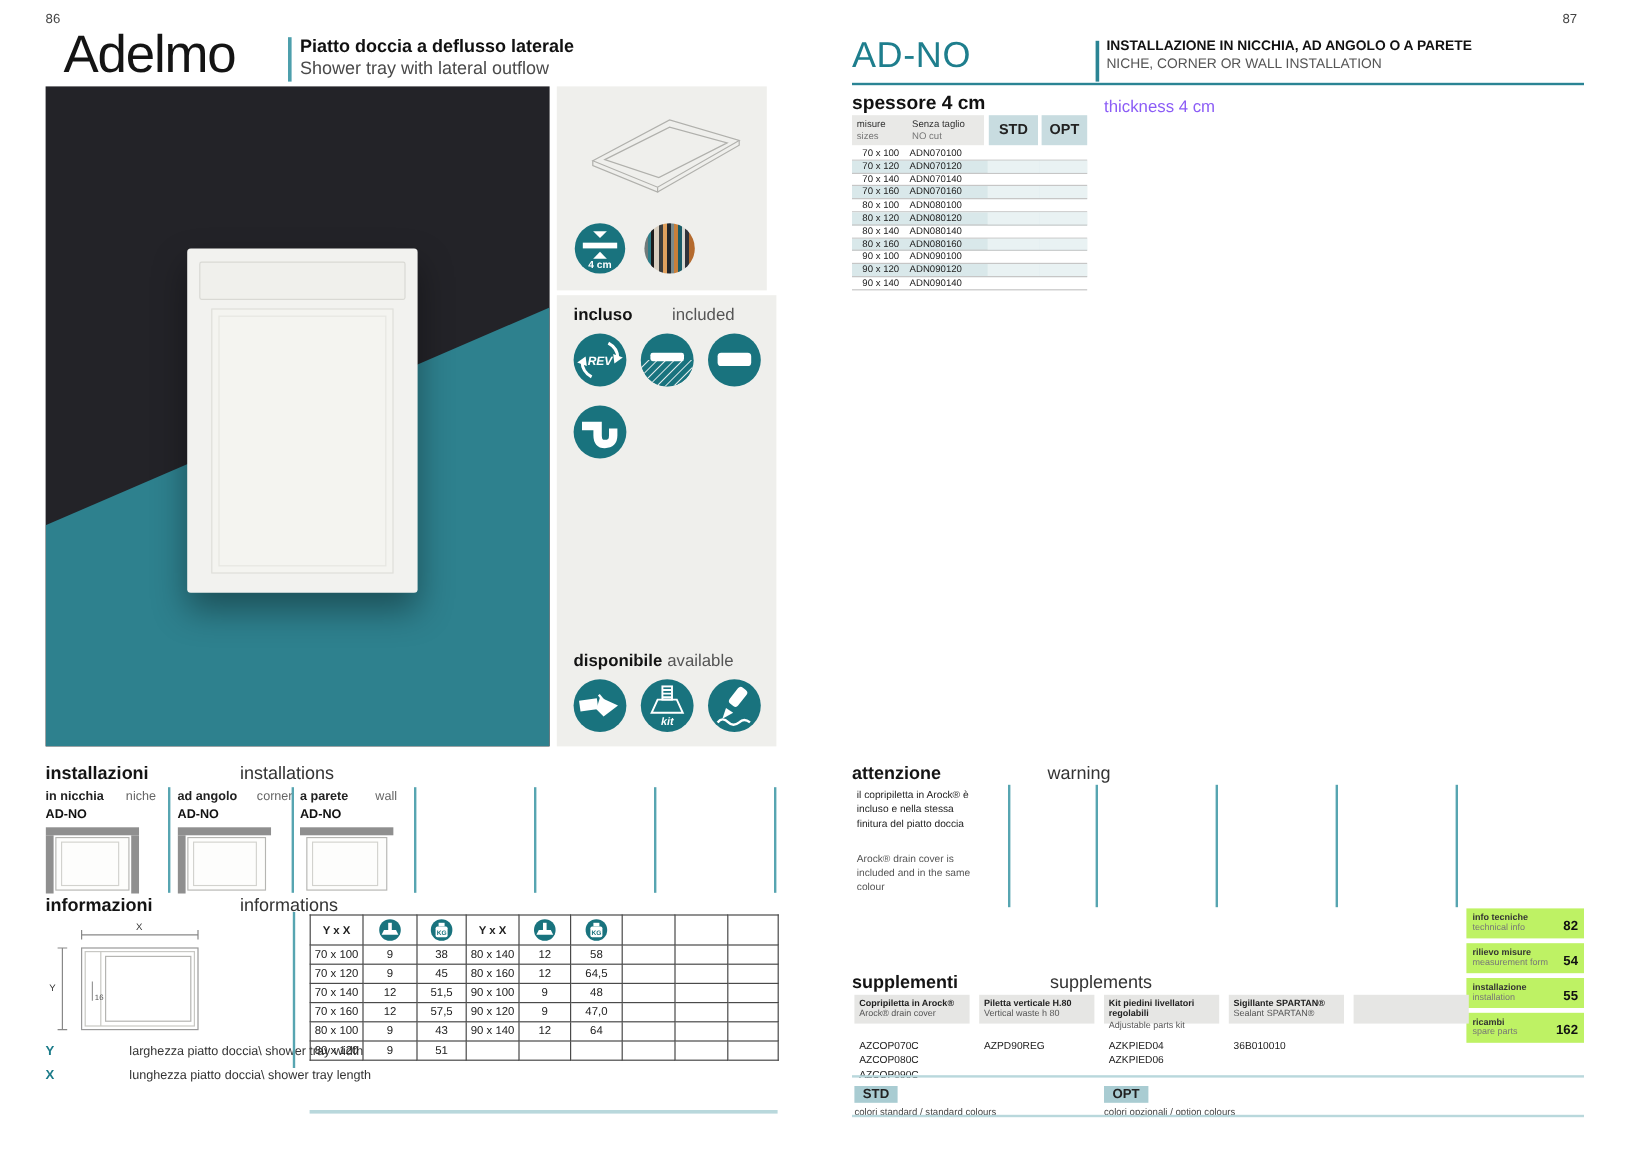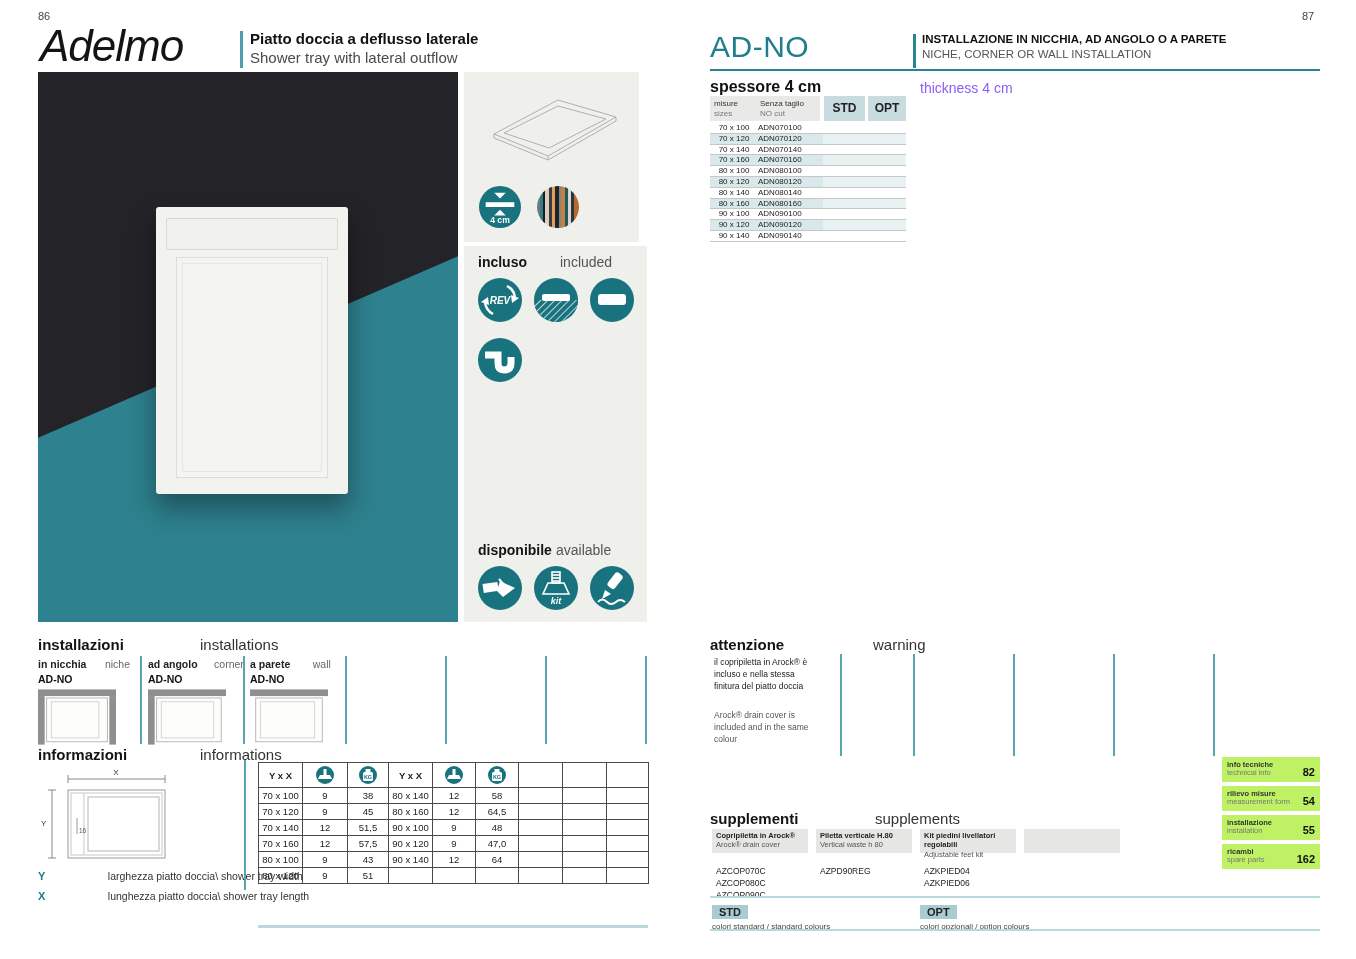--- a/index.html
+++ b/index.html
@@ -92,21 +92,21 @@
   .small-circ{display:inline-block;width:18px;height:18px;background:#19737e;border-radius:50%;vertical-align:middle;}
   .small-circ svg{display:block;width:18px;height:18px;}
 </style>
 </head>
 <body>
 
 <div id="page">
 
   <div class="abs pagenum" style="left:38px;top:10px;">86</div>
 
-  <div class="abs product-title" style="left:40px;top:24px;font-style:italic;">Adelmo</div>
+  <div class="abs product-title" style="left:53px;top:24px;">Adelmo</div>
   <div class="abs vbar" style="left:240px;top:31px;height:37px;"></div>
   <div class="abs" style="left:250px;top:30px;">
     <div class="sub-it">Piatto doccia a deflusso laterale</div>
     <div class="sub-en">Shower tray with lateral outflow</div>
   </div>
 
   <div class="abs hero">
     <div class="hero-teal"></div>
     <div class="tray">
       <div class="tray-top"></div>
@@ -545,28 +545,37 @@
           <div class="supp-it">Piletta verticale H.80</div>
           <div class="supp-en">Vertical waste h 80</div>
         </div>
         <div class="supp-codes">
           <div>AZPD90REG</div>
         </div>
       </div>
       <div class="supp-col">
         <div class="supp-bar">
           <div class="supp-it">Kit piedini livellatori regolabili</div>
-          <div class="supp-en">Adjustable feet kit</div>
+          <div class="supp-en">Adjustable parts kit</div>
         </div>
         <div class="supp-codes">
           <div>AZKPIED04</div>
           <div>AZKPIED06</div>
         </div>
       </div>
       <div class="supp-col">
+        <div class="supp-bar">
+          <div class="supp-it">Sigillante SPARTAN®</div>
+          <div class="supp-en">Sealant SPARTAN®</div>
+        </div>
+        <div class="supp-codes">
+          <div>36B010010</div>
+        </div>
+      </div>
+      <div class="supp-col">
         <div class="supp-bar"></div>
       </div>
     </div>
 
   <div class="abs tealline-h-light" style="left:710px;top:896px;width:610px;height:2px;"></div>
 
   <div class="abs" style="left:712px;top:902px;">
     <span class="badge">STD</span>
     <div class="legend-caption">colori standard / standard colours</div>
   </div>

